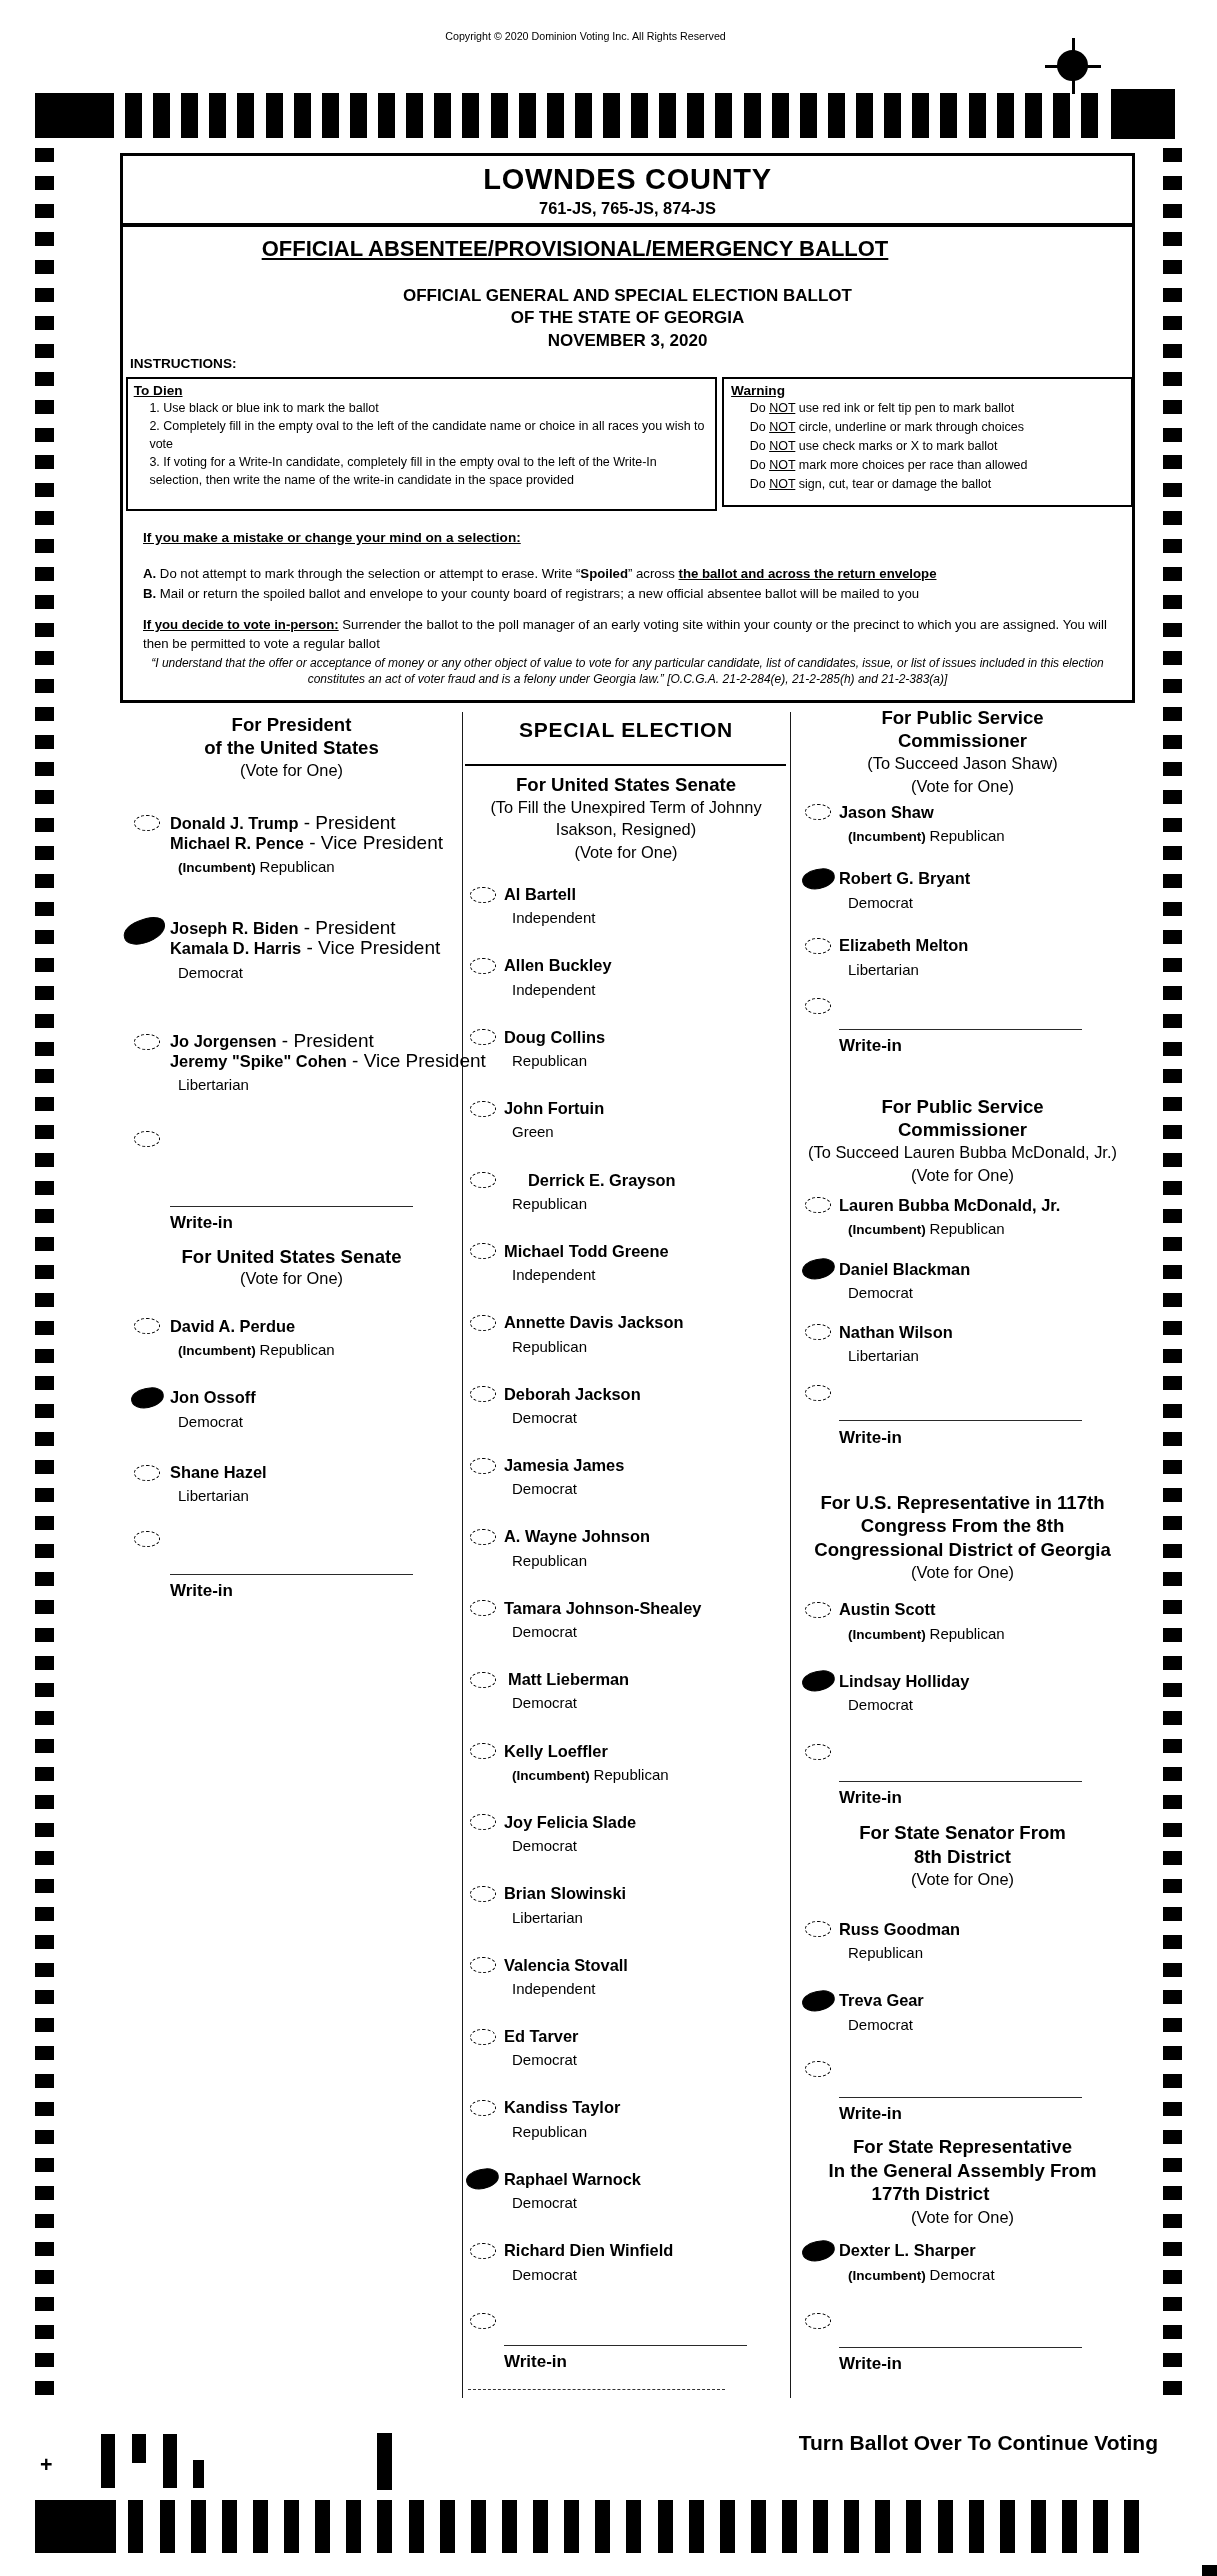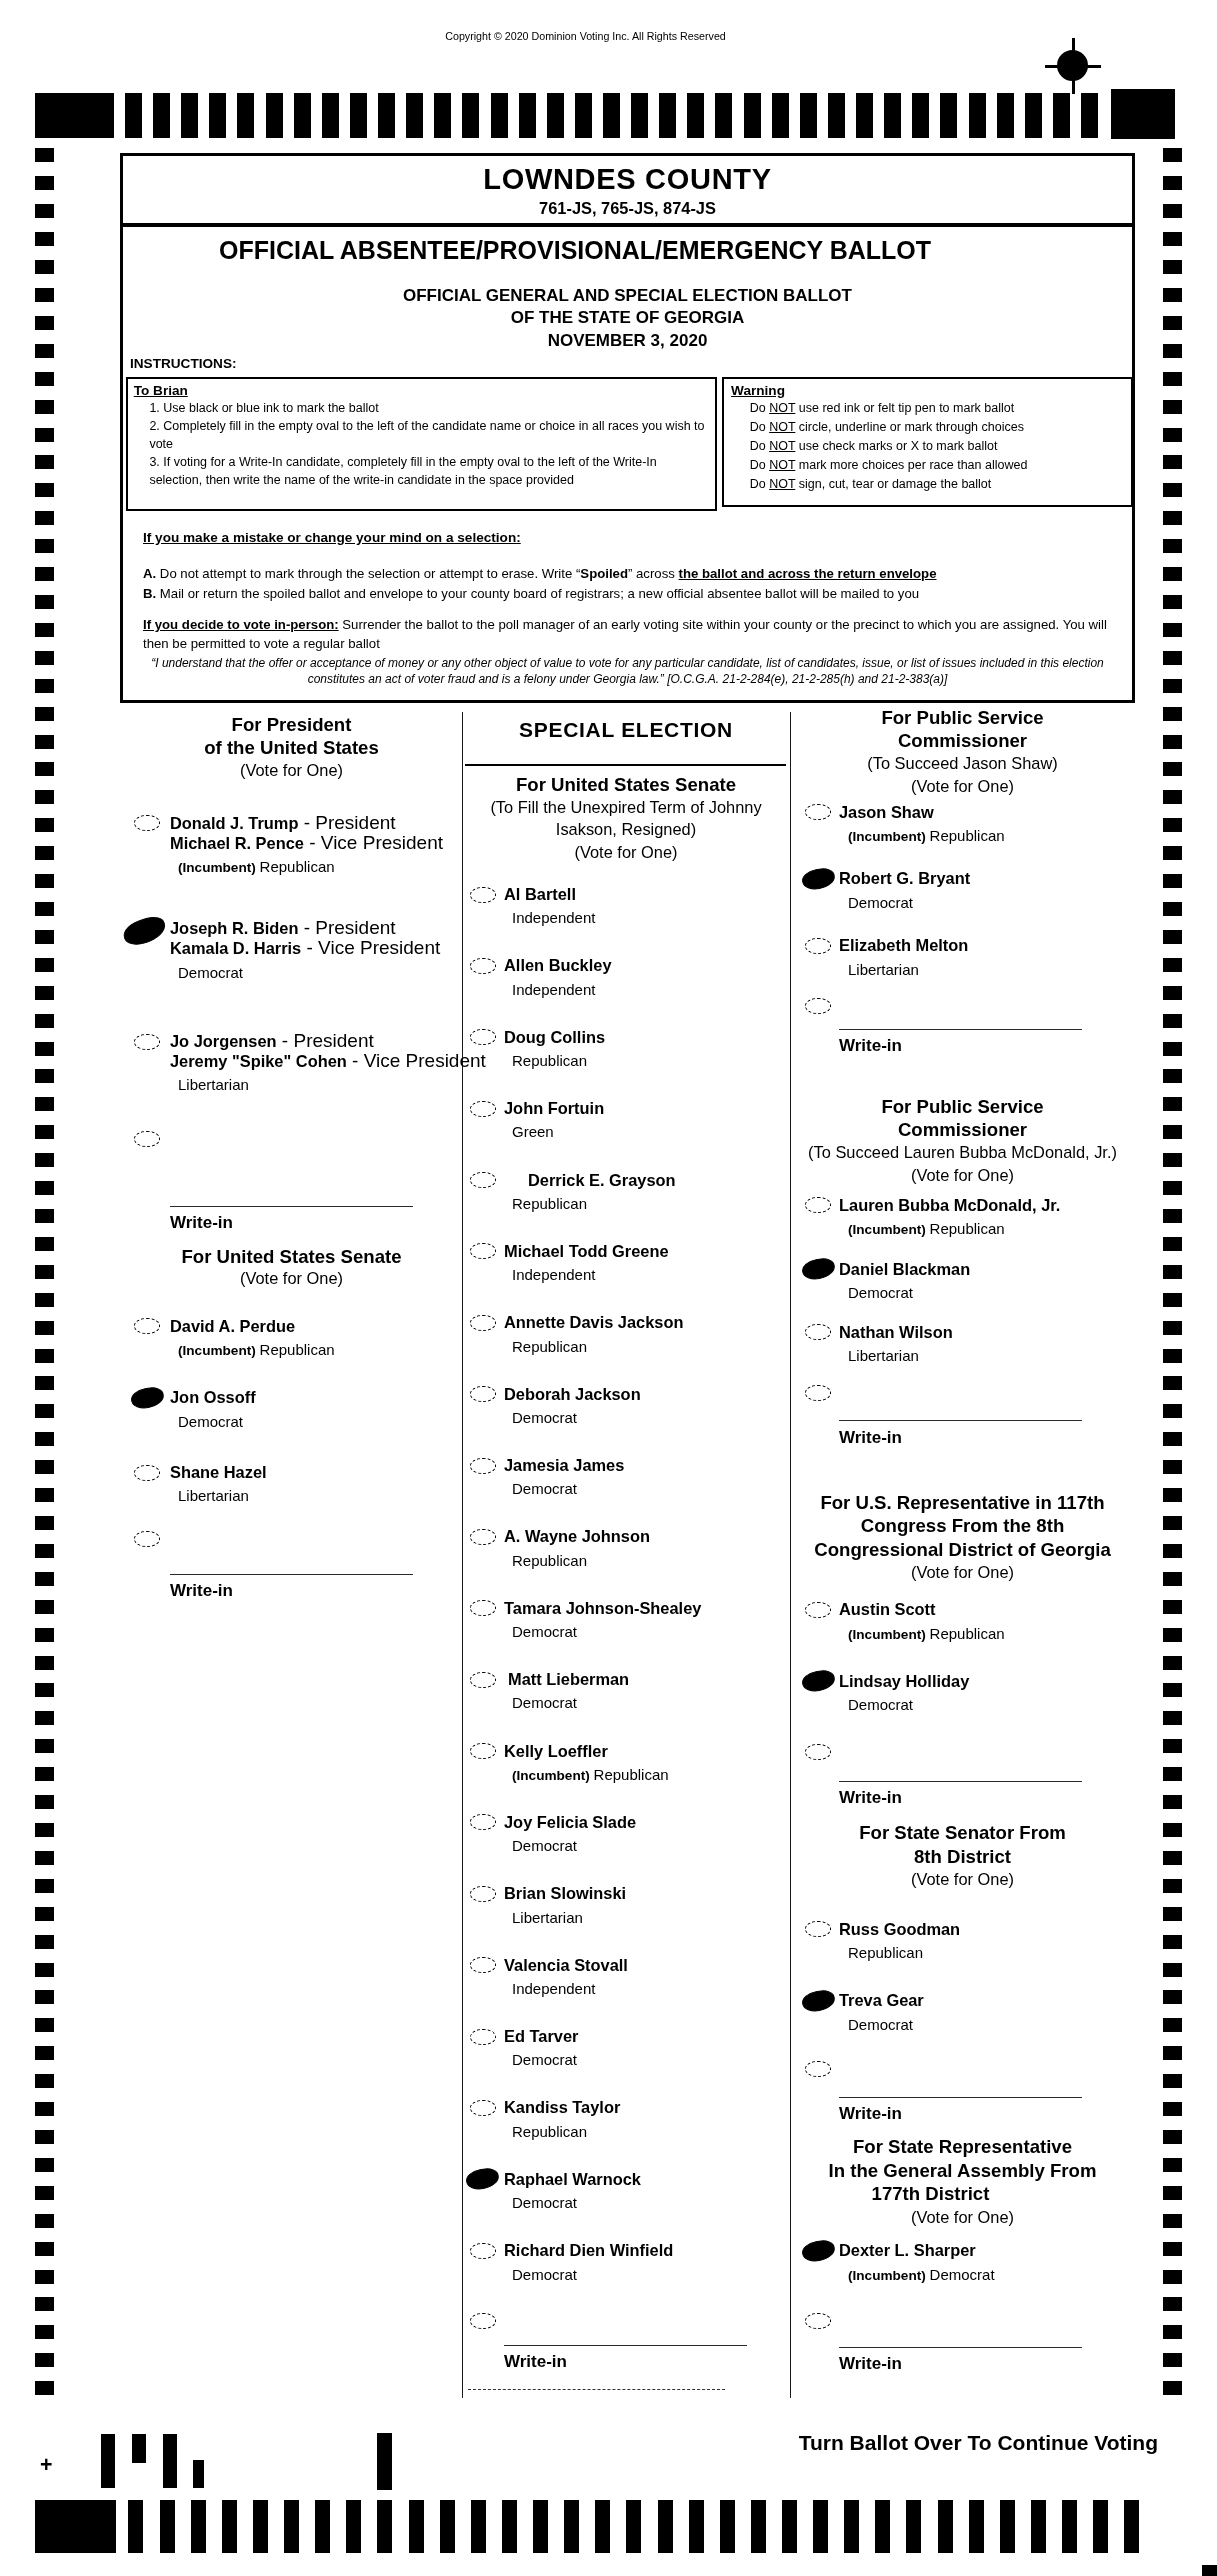--- a/index.html
+++ b/index.html
@@ -16,21 +16,21 @@
   .cross i{display:block;position:absolute;background:#000;}
   .cross .tv{width:2.9px;height:14.3px;left:26px;}
   .cross .t{top:-1.4px;}.cross .bm{top:41px;}
   .cross .th{height:2.9px;width:14.3px;top:26px;}
   .cross .l{left:-1.4px;}.cross .r{left:41px;}
   
   .hdrbox{position:absolute;left:120px;top:153px;width:1015px;height:550px;border:3.6px solid #000;box-sizing:border-box;}
   .county{position:absolute;left:120px;top:163px;width:1015px;text-align:center;font-size:29px;font-weight:bold;letter-spacing:0.7px;}
   .codes{position:absolute;left:120px;top:199px;width:1015px;text-align:center;font-size:16.4px;font-weight:bold;}
   .cdiv{position:absolute;left:120px;top:223px;width:1015px;height:3.6px;background:#000;}
-  .btype{position:absolute;left:120px;top:236px;width:910px;text-align:center;font-size:25px;font-weight:bold;}
+  .btype{position:absolute;left:120px;top:236px;width:910px;text-align:center;font-size:22px;font-weight:bold;text-decoration:underline;}
   .t1{position:absolute;left:120px;top:286px;width:1015px;text-align:center;font-size:17px;font-weight:bold;}
   .t2{position:absolute;left:120px;top:308px;width:1015px;text-align:center;font-size:17px;font-weight:bold;}
   .t3{position:absolute;left:120px;top:331px;width:1015px;text-align:center;font-size:17px;font-weight:bold;}
   .instr{position:absolute;left:130px;top:356px;font-size:13.6px;font-weight:bold;}
   .tvbox{position:absolute;left:126px;top:377px;width:591px;height:134px;border:2.9px solid #000;box-sizing:border-box;padding:2.9px 5.7px;}
   .wbox{position:absolute;left:722px;top:377px;width:411px;height:130px;border:2.1px solid #000;box-sizing:border-box;padding:2.9px 7.1px;}
   .boxtitle{font-size:13.6px;font-weight:bold;text-decoration:underline;line-height:17px;}
   .tvitem{font-size:12.5px;line-height:18px;margin-left:15.7px;}
   .witem{font-size:12.5px;line-height:19px;margin-left:18.6px;white-space:nowrap;}
   .mhead{position:absolute;left:143px;top:530px;font-size:13.6px;font-weight:bold;text-decoration:underline;}
@@ -75,21 +75,21 @@
   <div class="county">LOWNDES COUNTY</div>
   <div class="codes">761-JS, 765-JS, 874-JS</div>
   <div class="cdiv"></div>
   <div class="btype">OFFICIAL ABSENTEE/PROVISIONAL/EMERGENCY BALLOT</div>
   <div class="t1">OFFICIAL GENERAL AND SPECIAL ELECTION BALLOT</div>
   <div class="t2">OF THE STATE OF GEORGIA</div>
   <div class="t3">NOVEMBER 3, 2020</div>
   <div class="instr">INSTRUCTIONS:</div>
 
   <div class="tvbox">
-    <div class="boxtitle">To Brian</div>
+    <div class="boxtitle">To Dien</div>
     <div class="tvitem">1. Use black or blue ink to mark the ballot</div>
     <div class="tvitem">2. Completely fill in the empty oval to the left of the candidate name or choice in all races you wish to vote</div>
     <div class="tvitem">3. If voting for a Write-In candidate, completely fill in the empty oval to the left of the Write-In selection, then write the name of the write-in candidate in the space provided</div>
   </div>
 
   <div class="wbox">
     <div class="boxtitle">Warning</div>
     <div class="witem"><span>Do </span><span class="u">NOT</span><span> use red ink or felt tip pen to mark ballot</span></div>
     <div class="witem"><span>Do </span><span class="u">NOT</span><span> circle, underline or mark through choices</span></div>
     <div class="witem"><span>Do </span><span class="u">NOT</span><span> use check marks or X to mark ballot</span></div>

